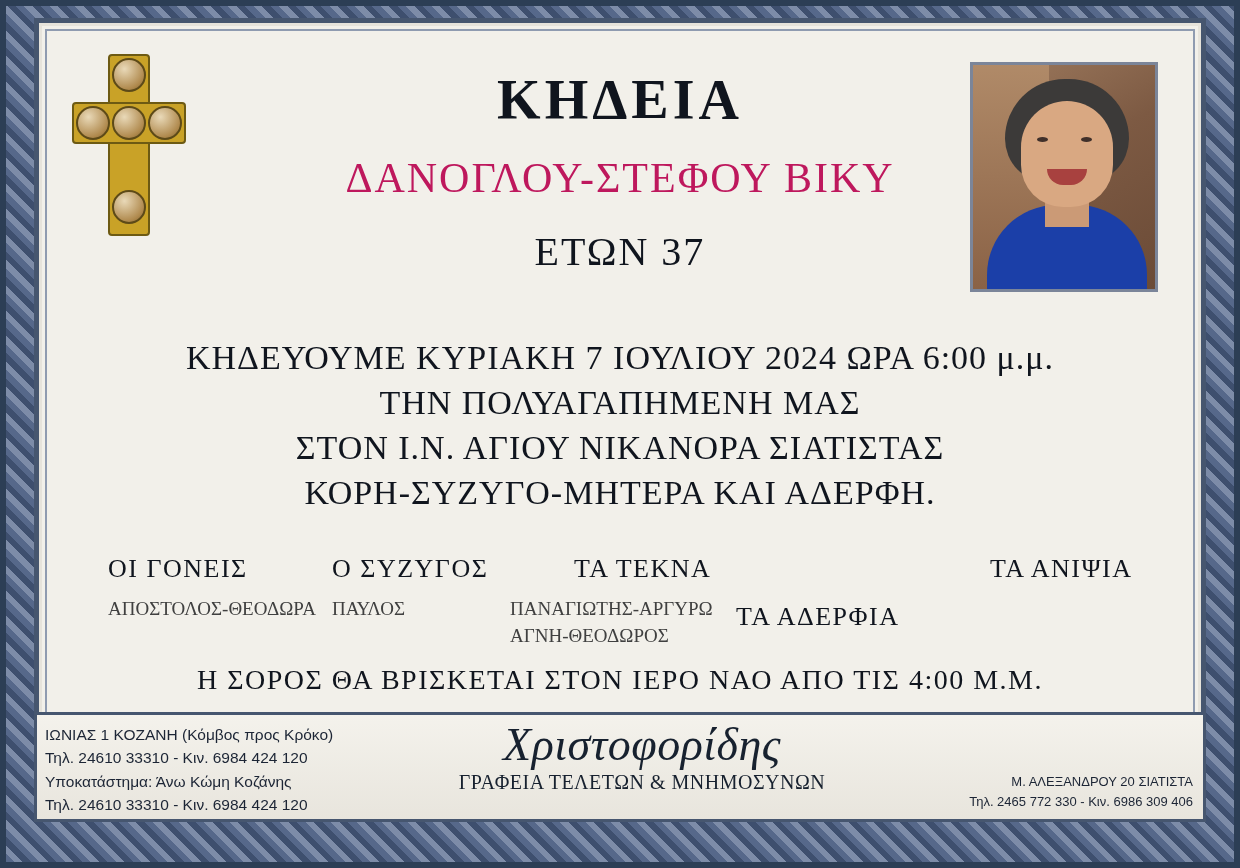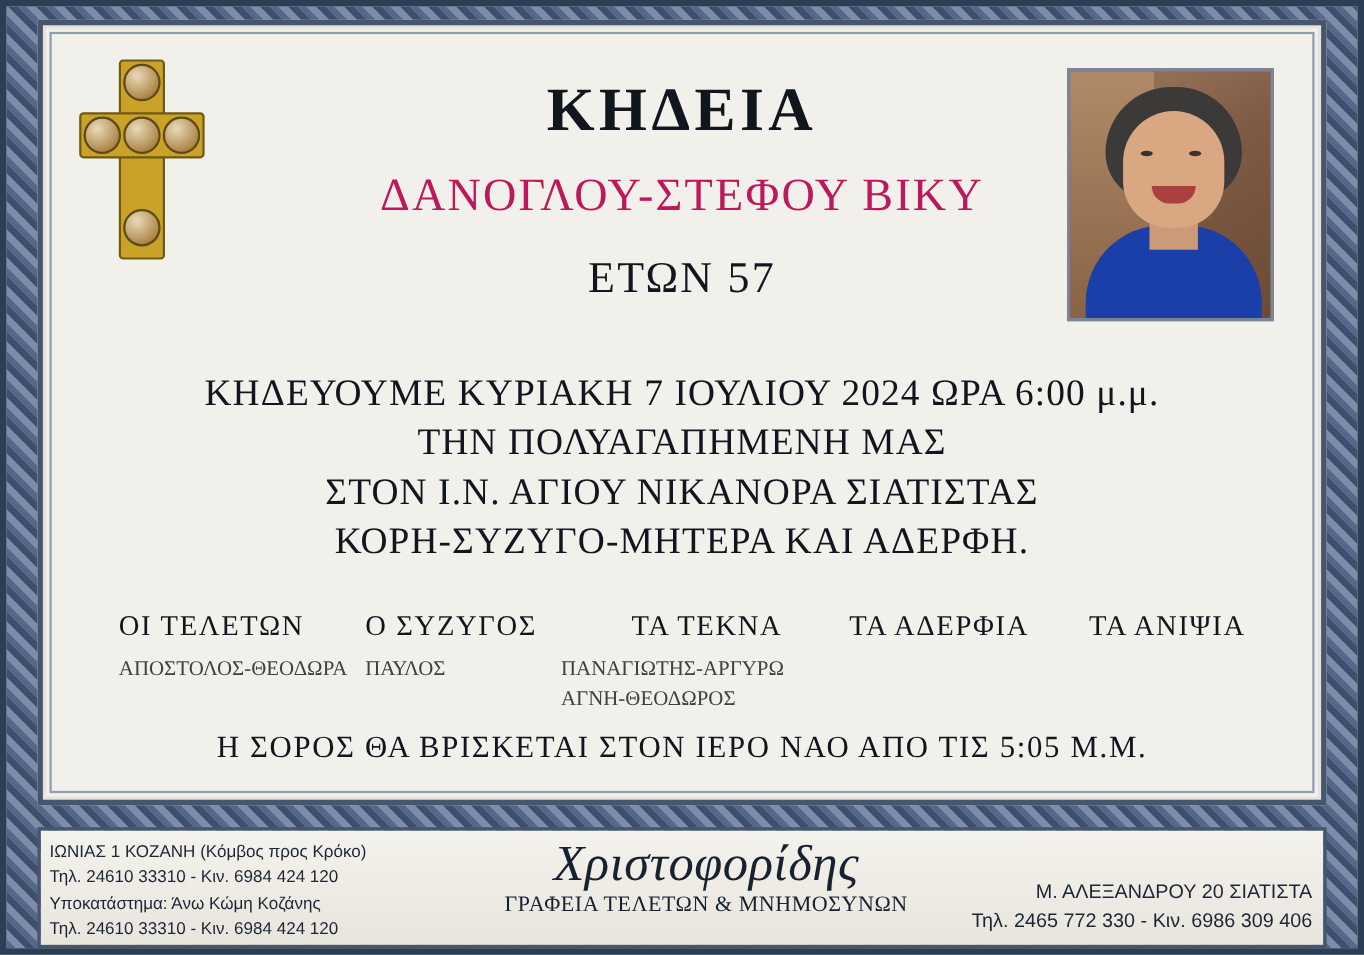--- a/index.html
+++ b/index.html
@@ -47,21 +47,21 @@
     content: "";
     position: absolute;
     left: 6px; top: 6px; right: 6px; bottom: 6px;
     border: 2px solid #8f9bb0;
   }
 
   
   .banner {
     position: absolute;
     left: 34px;
-    top: 752px;
+    top: 712px;
     width: 1172px;
     height: 110px;
     background: linear-gradient(180deg,#f4f2ec 0%, #e8e5dd 100%);
     border: 3px solid #46566f;
     box-sizing: border-box;
     overflow: hidden;
   }
   .banner-left {
     position: absolute;
     left: 8px;
@@ -94,21 +94,21 @@
     color: #17212f;
     margin-top: 2px;
     letter-spacing: 0.5px;
   }
   .banner-right {
     position: absolute;
     right: 10px;
     bottom: 8px;
     text-align: right;
     font-family: "Liberation Sans", sans-serif;
-    font-size: 18px;
+    font-size: 13px;
     color: #1c2535;
     line-height: 1.5;
   }
 
   
   .content {
     position: absolute;
     left: 60px;
     top: 40px;
     width: 1120px;
@@ -304,52 +304,52 @@
       <div class="neck"></div>
       <div class="hair"></div>
       <div class="face"></div>
       <div class="eye-l"></div>
       <div class="eye-r"></div>
       <div class="smile"></div>
     </div>
 
     <div class="title">ΚΗΔΕΙΑ</div>
     <div class="deceased">ΔΑΝΟΓΛΟΥ-ΣΤΕΦΟΥ  ΒΙΚΥ</div>
-    <div class="age">ΕΤΩΝ 57</div>
+    <div class="age">ΕΤΩΝ 37</div>
 
     <div class="announce">
       <div>ΚΗΔΕΥΟΥΜΕ  ΚΥΡΙΑΚΗ  7  ΙΟΥΛΙΟΥ  2024 ΩΡΑ 6:00 μ.μ.</div>
       <div>ΤΗΝ  ΠΟΛΥΑΓΑΠΗΜΕΝΗ  ΜΑΣ</div>
       <div>ΣΤΟΝ  Ι.Ν.  ΑΓΙΟΥ  ΝΙΚΑΝΟΡΑ  ΣΙΑΤΙΣΤΑΣ</div>
       <div>ΚΟΡΗ-ΣΥΖΥΓΟ-ΜΗΤΕΡΑ  ΚΑΙ  ΑΔΕΡΦΗ.</div>
     </div>
 
     <div class="family">
       <div class="fam-col" style="left:48px;">
-        <div class="fam-head">ΟΙ ΤΕΛΕΤΩΝ</div>
+        <div class="fam-head">ΟΙ ΓΟΝΕΙΣ</div>
         <div class="fam-names">ΑΠΟΣΤΟΛΟΣ-ΘΕΟΔΩΡΑ</div>
       </div>
       <div class="fam-col" style="left:272px;">
         <div class="fam-head">Ο ΣΥΖΥΓΟΣ</div>
         <div class="fam-names">ΠΑΥΛΟΣ</div>
       </div>
       <div class="fam-col" style="left:450px;">
         <div class="fam-head" style="margin-left:64px;">ΤΑ ΤΕΚΝΑ</div>
         <div class="fam-names">ΠΑΝΑΓΙΩΤΗΣ-ΑΡΓΥΡΩ</div>
         <div class="fam-names" style="margin-top:2px;">ΑΓΝΗ-ΘΕΟΔΩΡΟΣ</div>
       </div>
-      <div class="fam-col" style="left:712px;">
+      <div class="fam-col" style="left:676px;margin-top:48px;">
         <div class="fam-head">ΤΑ ΑΔΕΡΦΙΑ</div>
       </div>
       <div class="fam-col" style="left:930px;">
         <div class="fam-head">ΤΑ ΑΝΙΨΙΑ</div>
       </div>
     </div>
 
-    <div class="footer-note">Η  ΣΟΡΟΣ  ΘΑ  ΒΡΙΣΚΕΤΑΙ  ΣΤΟΝ  ΙΕΡΟ  ΝΑΟ  ΑΠΟ  ΤΙΣ 5:05 Μ.Μ.</div>
+    <div class="footer-note">Η  ΣΟΡΟΣ  ΘΑ  ΒΡΙΣΚΕΤΑΙ  ΣΤΟΝ  ΙΕΡΟ  ΝΑΟ  ΑΠΟ  ΤΙΣ 4:00 Μ.Μ.</div>
   </div>
 
   <div class="banner">
     <div class="banner-left">
       <div class="ln">ΙΩΝΙΑΣ 1 ΚΟΖΑΝΗ (Κόμβος προς Κρόκο)</div>
       <div class="ln">Τηλ. 24610 33310 - Κιν. 6984 424 120</div>
       <div class="ln">Υποκατάστημα: Άνω Κώμη Κοζάνης</div>
       <div class="ln">Τηλ. 24610 33310 - Κιν. 6984 424 120</div>
     </div>
     <div class="banner-center">

